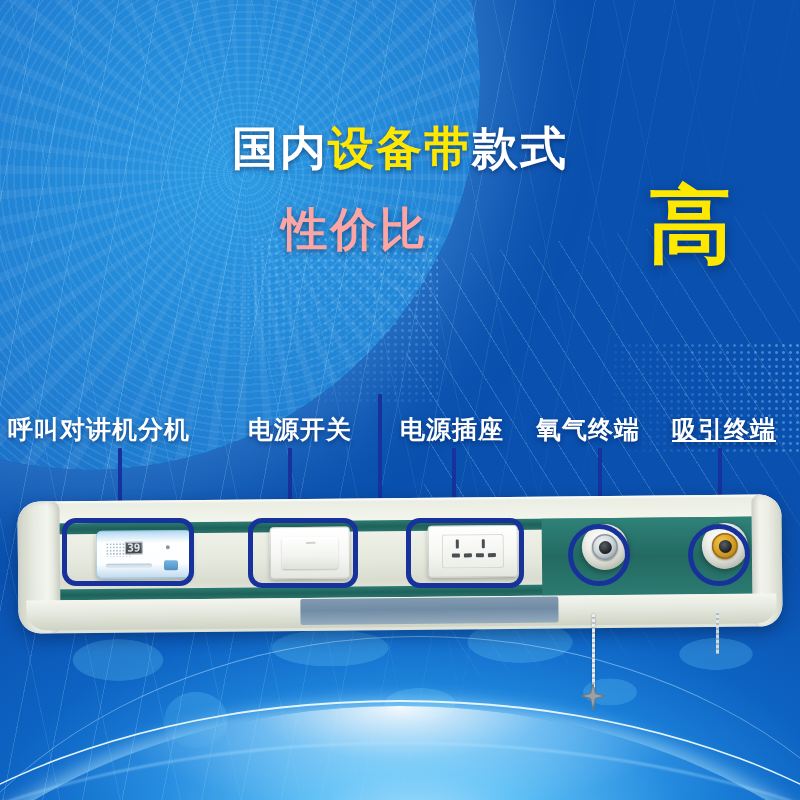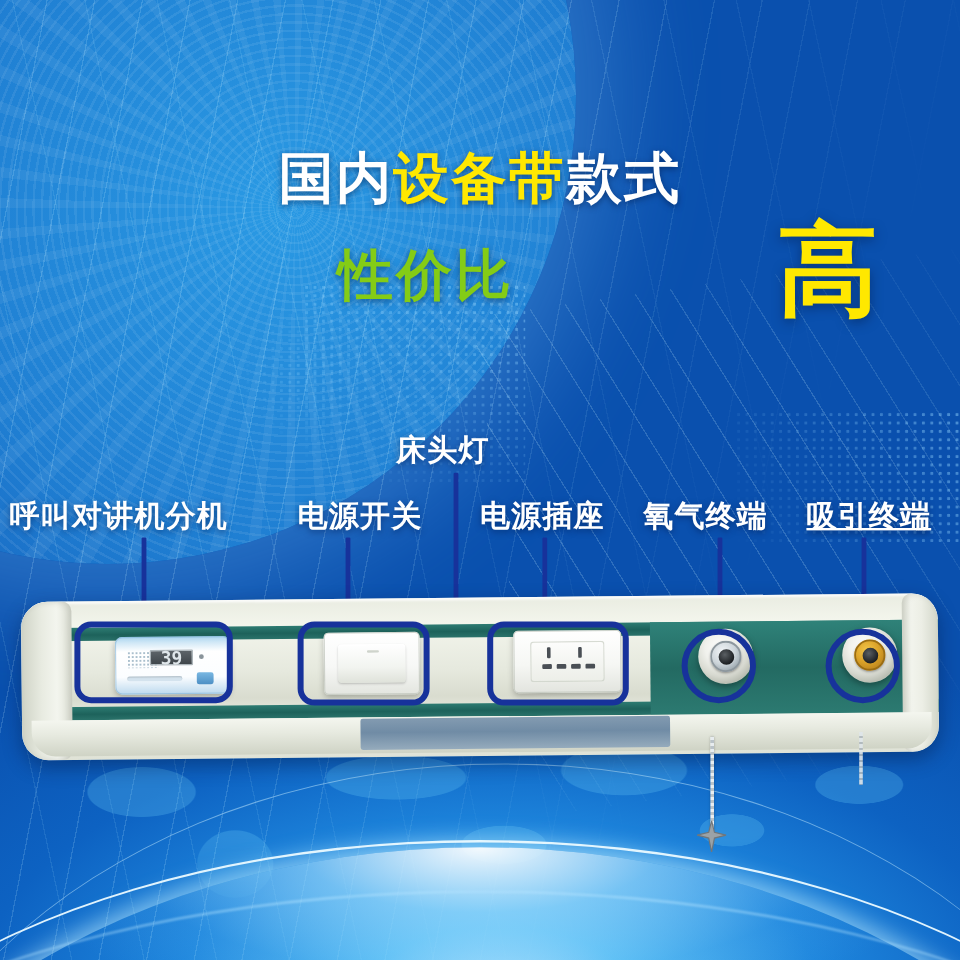--- a/index.html
+++ b/index.html
@@ -126,21 +126,21 @@
     font-size:46px; font-weight:bold; letter-spacing:2px; line-height:1;
     white-space:nowrap; color:#ffffff;
     text-shadow:0 2px 5px rgba(0,25,70,.55);
   }
   .hl-1 .hi{ color:#ffe800; }
   .hl-2row{
     position:relative; margin-top:26px; height:78px;
   }
   .hl-2{
     position:absolute; left:355px; top:2px; transform:translateX(-50%);
-    font-size:46px; font-weight:bold; letter-spacing:3px; color:#84cc16;
+    font-size:46px; font-weight:bold; letter-spacing:3px; color:#fca5a5;
     text-shadow:0 2px 6px rgba(0,25,70,.55); white-space:nowrap;
   }
   .hl-big{
     position:absolute; left:690px; top:-14px; transform:translateX(-50%);
     font-size:84px; font-weight:bold; color:#ffe800; line-height:1;
     text-shadow:0 3px 10px rgba(0,25,70,.5);
   }
 
   
   .callout{
@@ -203,24 +203,24 @@
     left:78px; top:30px; width:96px; height:48px; border-radius:6px;
     background:linear-gradient(180deg,#a9d4ef 0%, #cfe7f6 10%, #ffffff 26%, #fbfdff 70%, #bcd9ee 100%);
     box-shadow:0 2px 5px rgba(0,0,0,.28), inset 0 0 0 1px rgba(130,180,215,.6);
   }
   .ic-speaker{
     position:absolute; left:10px; top:12px; width:26px; height:14px;
     background-image:radial-gradient(circle, #9bb4c4 .9px, rgba(0,0,0,0) 1.2px);
     background-size:3.2px 3.2px; opacity:.85;
   }
   .ic-display{
-    position:absolute; left:29px; top:11px; width:36px; height:13px;
+    position:absolute; left:29px; top:11px; width:18px; height:13px;
     background:linear-gradient(180deg,#5d6469,#3f464b);
     border:1px solid #aab3b8; border-radius:1px;
-    color:#dfe6ea; font-size:15px; font-weight:bold; line-height:12px; text-align:center;
+    color:#dfe6ea; font-size:11px; font-weight:bold; line-height:12px; text-align:center;
     font-family:"DejaVu Sans Mono",monospace;
   }
   .ic-led{ position:absolute; left:70px; top:15px; width:4px; height:4px; border-radius:50%; background:#8a949b; }
   .ic-slot{ position:absolute; left:10px; top:33px; width:46px; height:4px; border-radius:2px; background:#d4e3ee; box-shadow:inset 0 1px 1px rgba(0,0,0,.14); }
   .ic-btn{ position:absolute; left:68px; top:30px; width:14px; height:10px; border-radius:2px; background:linear-gradient(180deg,#79b7e2,#4d8fc4); }
 
   .switch{
     left:252px; top:28px; width:80px; height:52px; border-radius:4px;
     background:linear-gradient(180deg,#ffffff 0%, #f7f8f6 55%, #e3e5df 100%);
     box-shadow:0 2px 5px rgba(0,0,0,.26), inset 0 0 0 1px rgba(190,195,185,.7);
@@ -313,21 +313,20 @@
   <div class="headline">
     <div class="hl-1"><span>国内</span><span class="hi">设备带</span><span>款式</span></div>
     <div class="hl-2row">
       <div class="hl-2">性价比</div>
       <div class="hl-big">高</div>
     </div>
   </div>
 
   <div class="callout" style="left:8px;  top:413px;">呼叫对讲机分机</div>
   <div class="callout" style="left:248px;top:413px;">电源开关</div>
-  <div class="callout" style="left:330px;top:358px;">床头灯</div>
   <div class="callout" style="left:400px;top:413px;">电源插座</div>
   <div class="callout" style="left:536px;top:413px;">氧气终端</div>
   <div class="callout" style="left:672px;top:413px;text-decoration:underline;">吸引终端</div>
 
   <div class="leader" style="left:118px; top:448px; height:74px;"></div>
   <div class="leader" style="left:288px; top:448px; height:78px;"></div>
   <div class="leader" style="left:378px; top:394px; height:218px;"></div>
   <div class="leader" style="left:452px; top:448px; height:78px;"></div>
   <div class="leader" style="left:598px; top:448px; height:86px;"></div>
   <div class="leader" style="left:718px; top:448px; height:86px;"></div>

